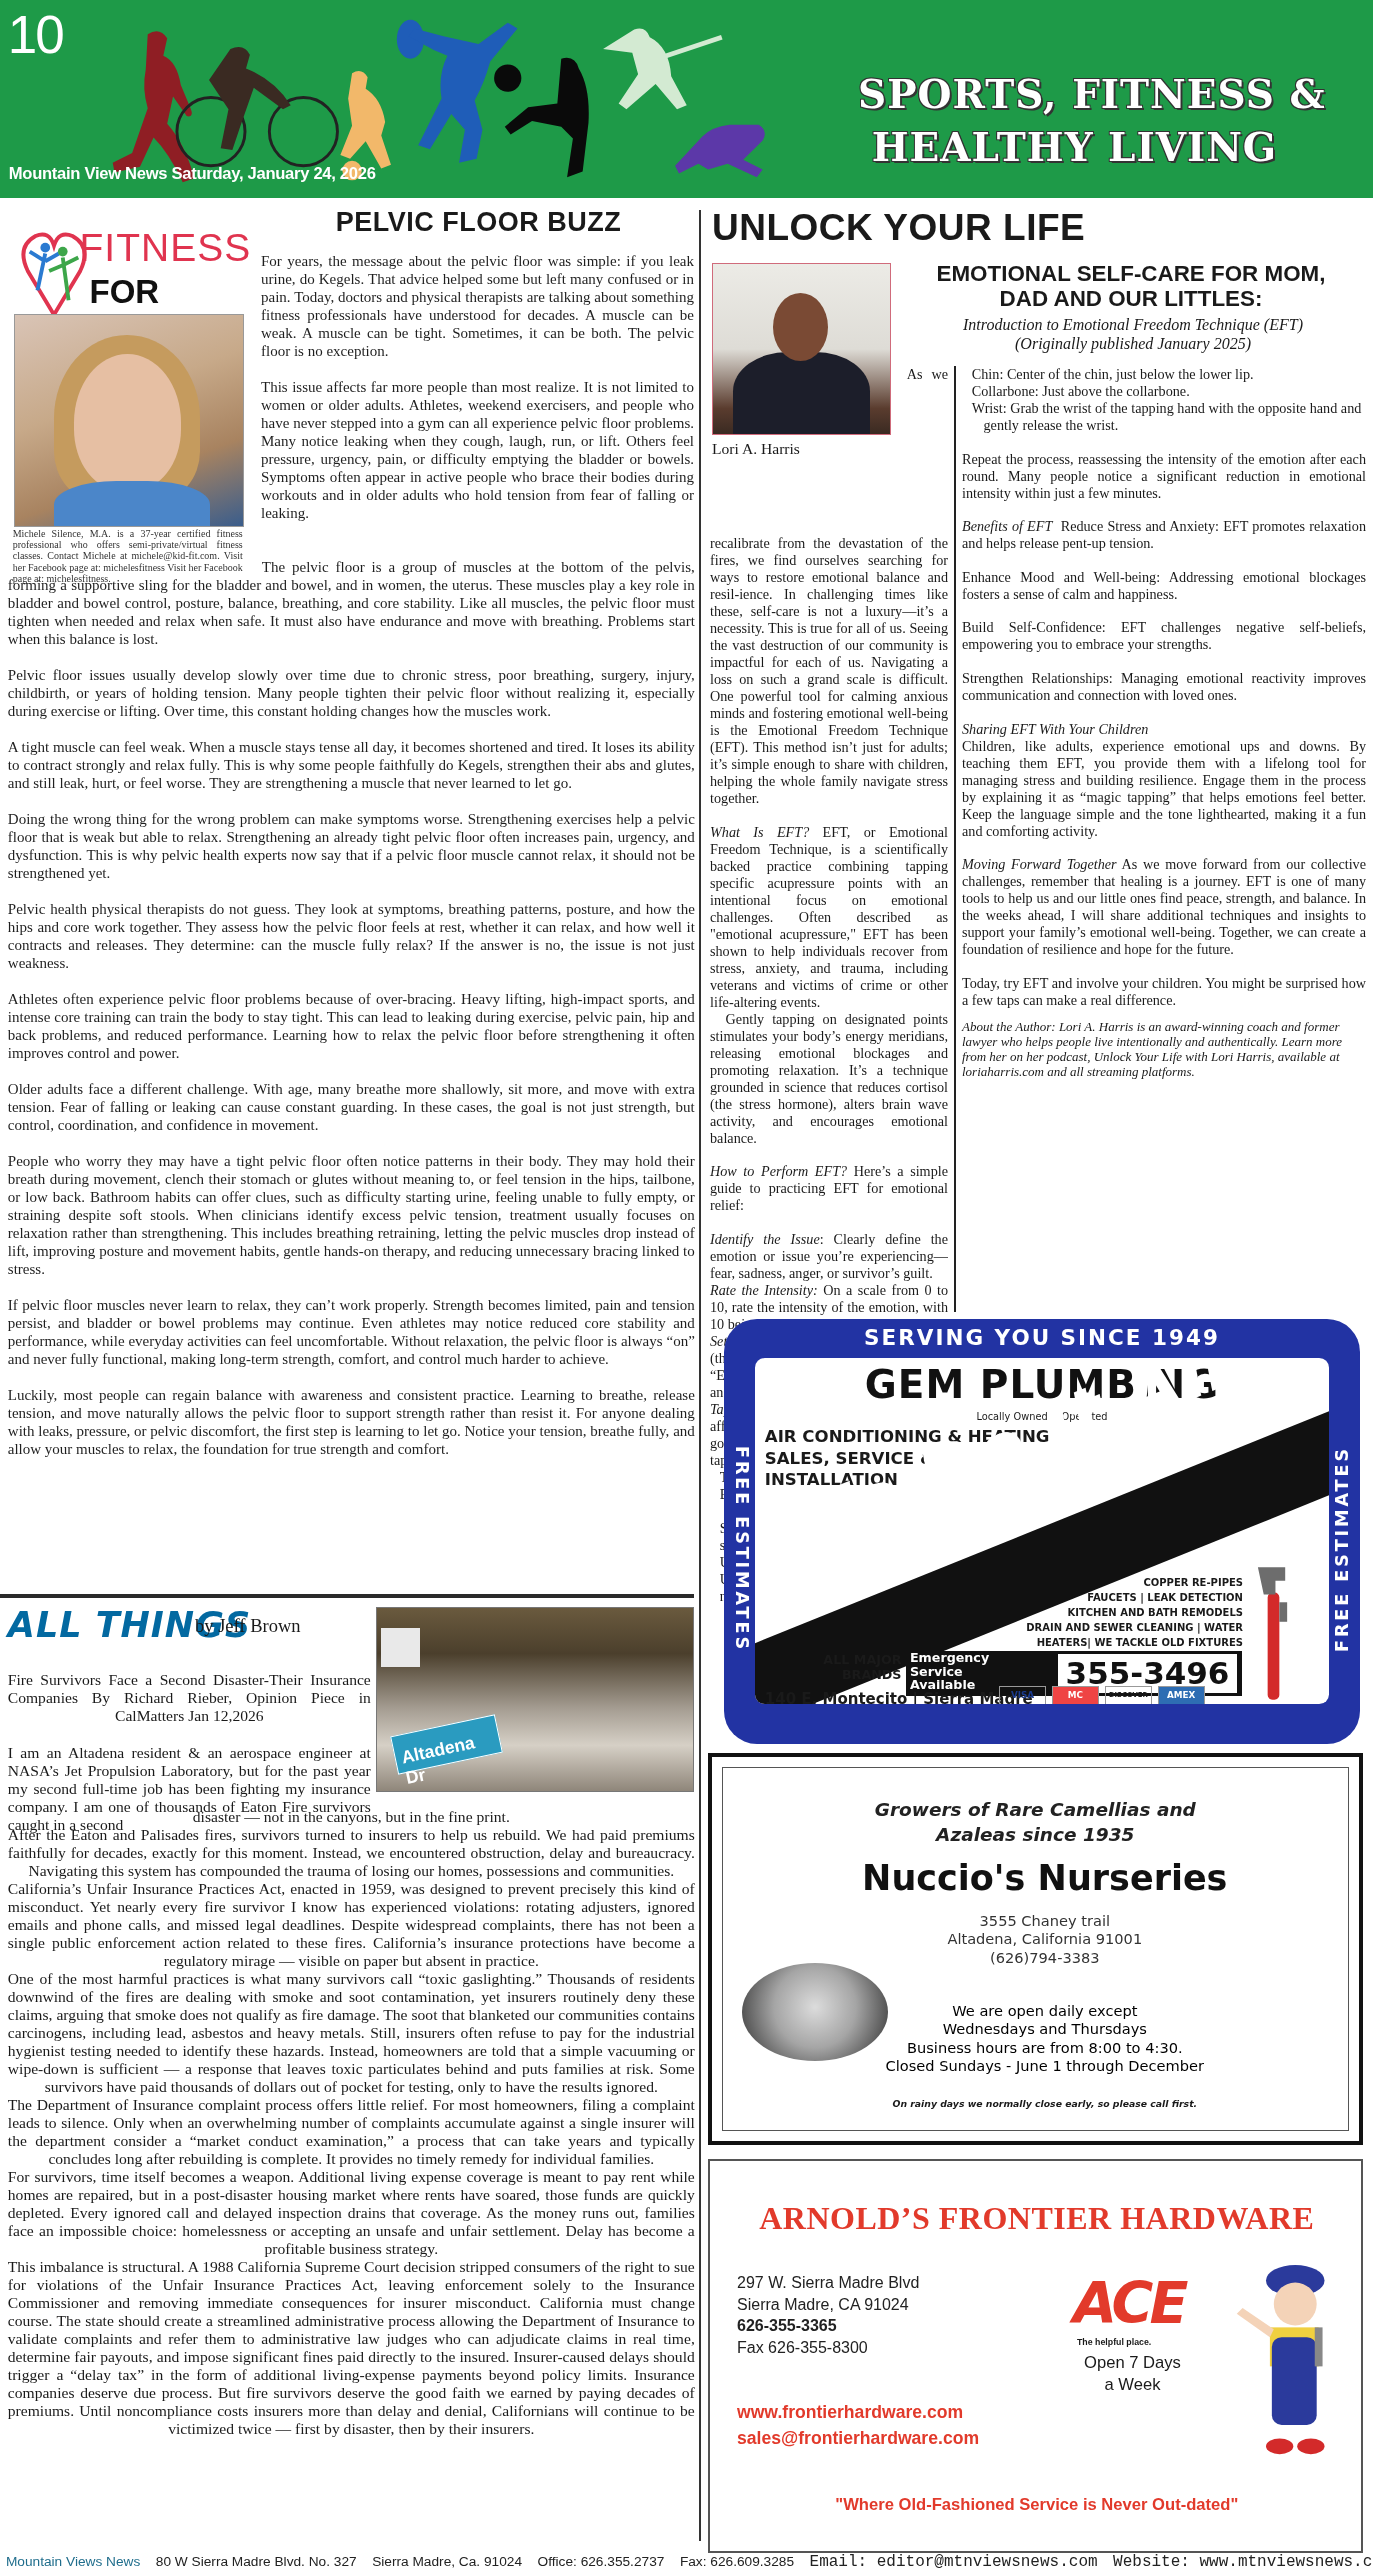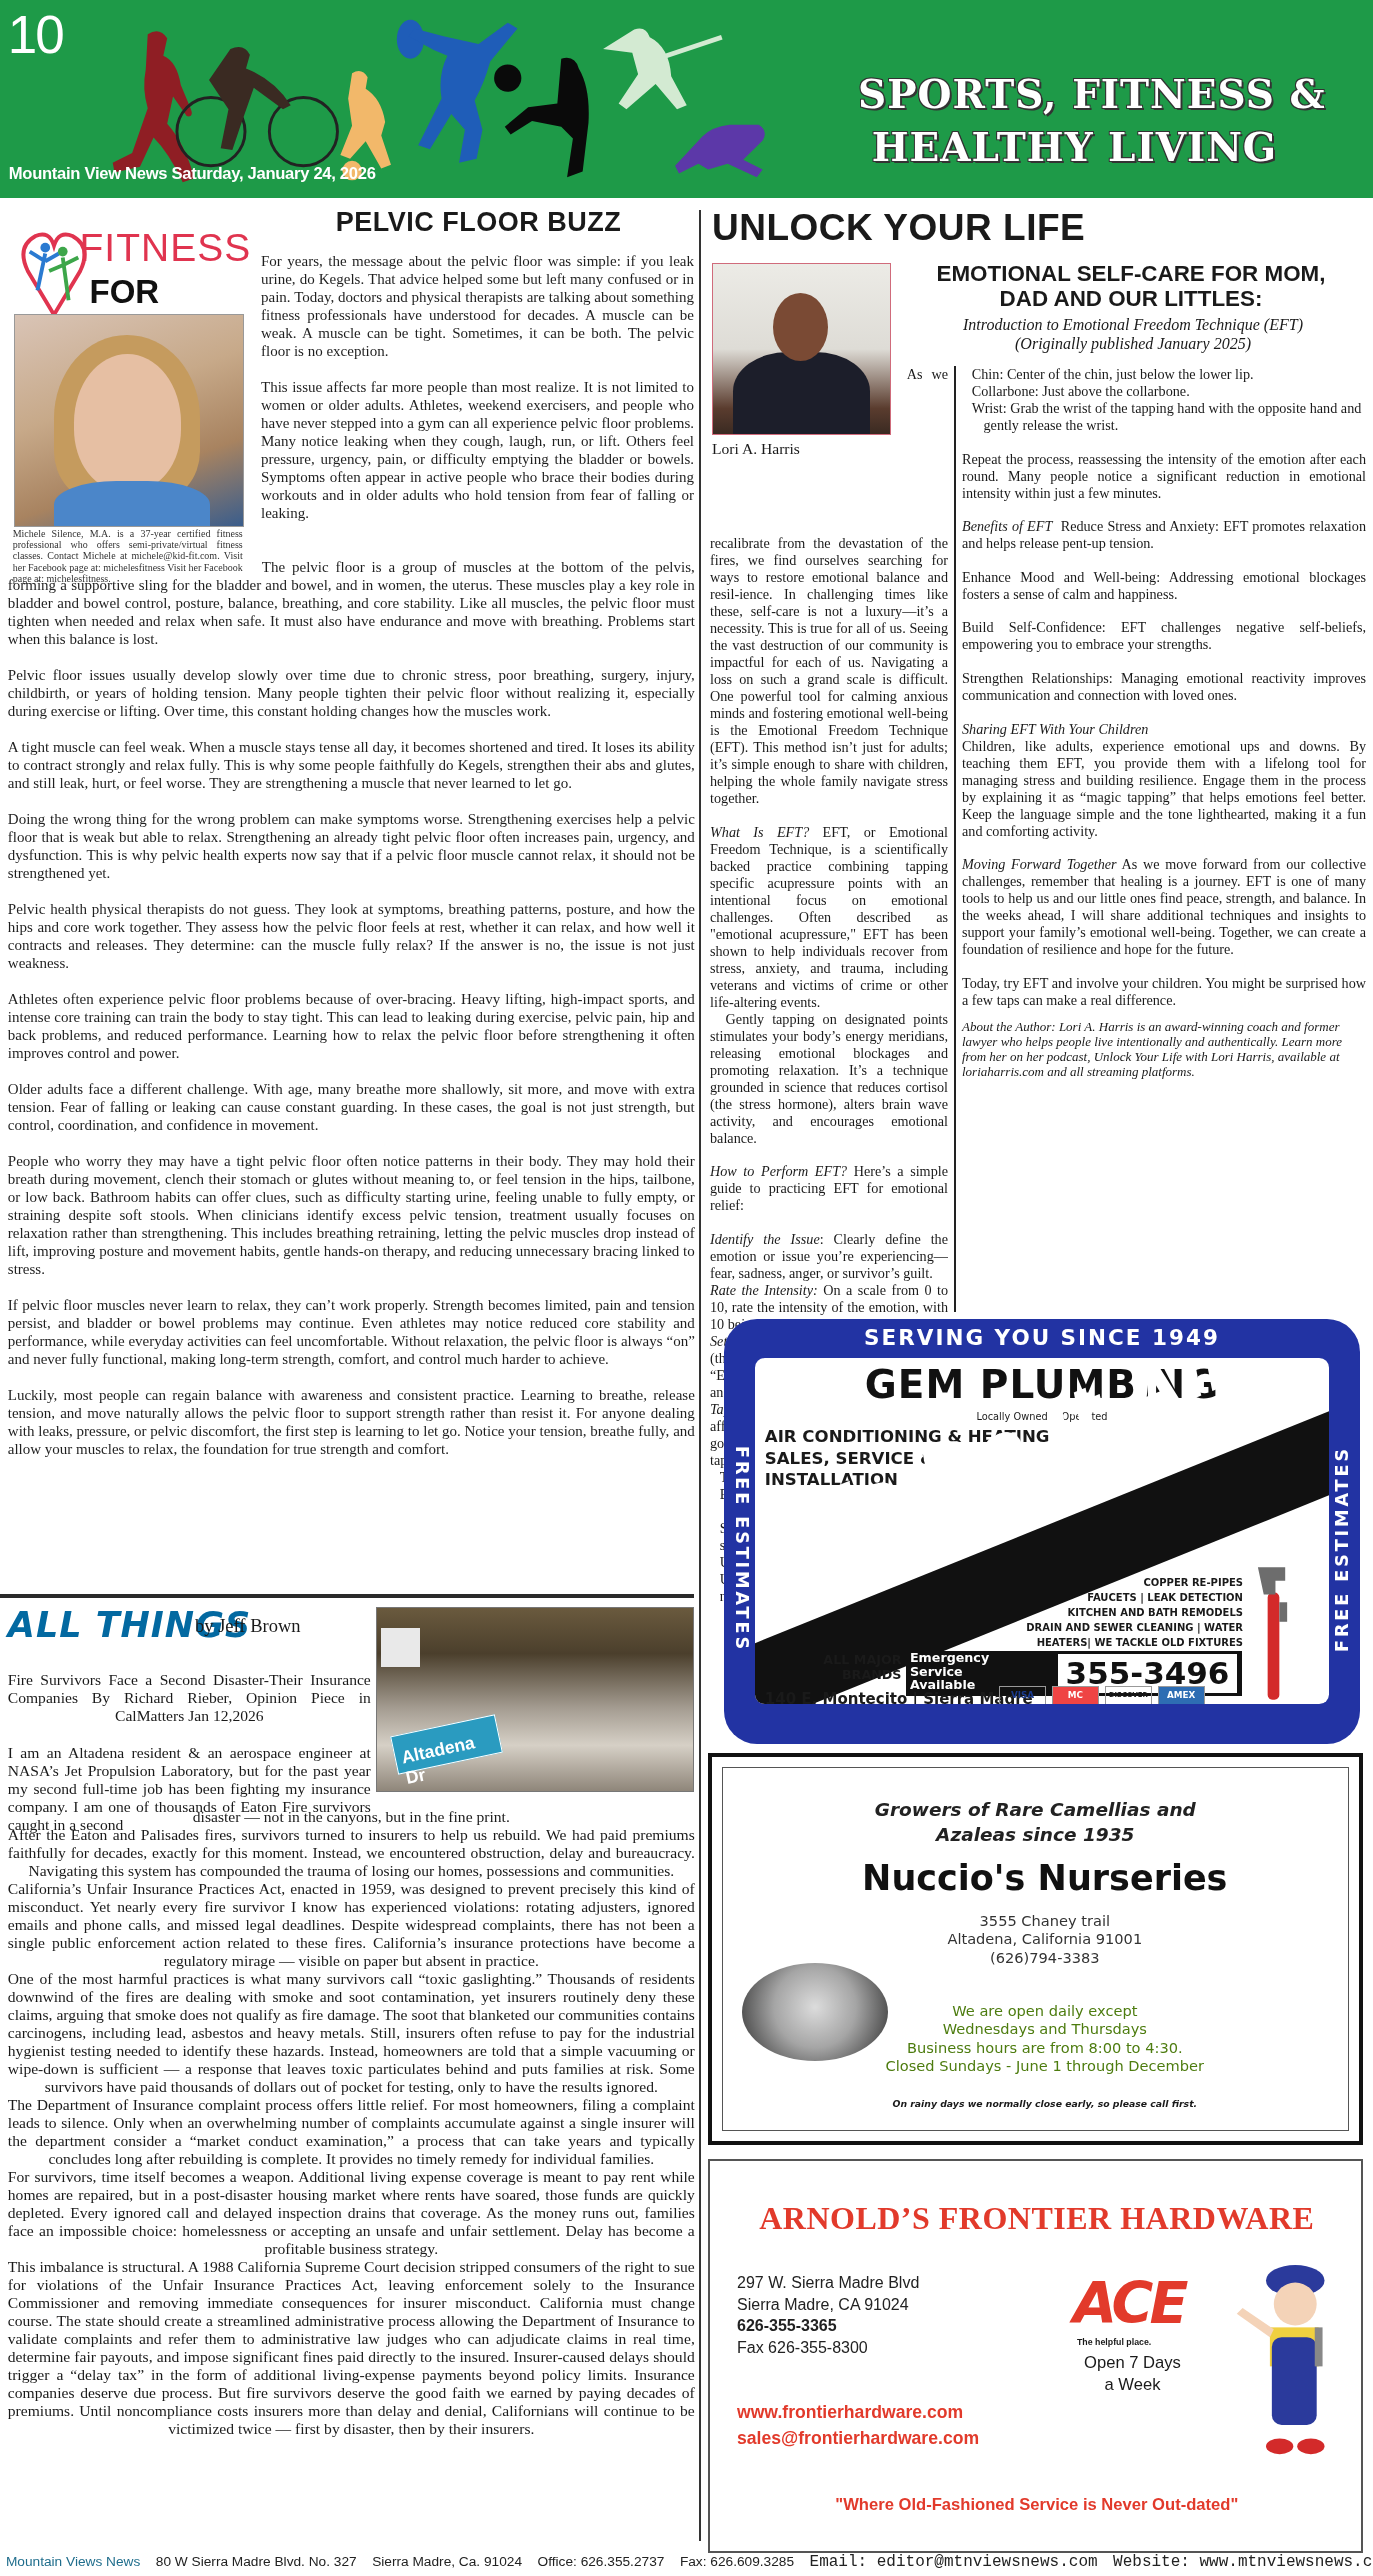--- a/index.html
+++ b/index.html
@@ -90,21 +90,21 @@
   .gem-addr { position: absolute; left: 9.8px; top: 332px; font-family: "DejaVu Sans", sans-serif; font-size: 15px; font-weight: bold; }
   .gem-cards { position: absolute; left: 244px; top: 328px; display: flex; gap: 5.9px; }
   .gem-cards span { display: inline-block; width: 47px; height: 19.5px; border: 1px solid #999; font-family: "DejaVu Sans", sans-serif; font-size: 8.8px; font-weight: bold; text-align: center; line-height: 17.6px; }
   .wrench { position: absolute; left: 499px; top: 205px; width: 39px; height: 139px; }
 
   .ad-nuccio { position: absolute; left: 708px; top: 1753px; width: 655px; height: 392px; border: 4.9px solid #111; background: #fff; }
   .ad-nuccio .inner { position: absolute; left: 9.8px; top: 9.8px; right: 9.8px; bottom: 9.8px; border: 1px solid #555; }
   .nuc-tag { position: absolute; left: 88px; top: 29px; width: 449px; text-align: center; font-family: "DejaVu Sans", sans-serif; font-weight: bold; font-style: italic; font-size: 18.5px; line-height: 25px; color: #222; }
   .nuc-name { position: absolute; left: 78px; top: 90px; width: 488px; text-align: center; font-family: "DejaVu Sans", sans-serif; font-weight: bold; font-size: 35px; color: #111; }
   .nuc-addr { position: absolute; left: 156px; top: 144px; width: 332px; text-align: center; font-family: "DejaVu Sans", sans-serif; font-size: 14.6px; line-height: 18.5px; color: #333; }
-  .nuc-hours { position: absolute; left: 78px; top: 234px; width: 488px; text-align: center; font-family: "DejaVu Sans", sans-serif; font-size: 14.6px; line-height: 18.5px; color: #4d7c0f; }
+  .nuc-hours { position: absolute; left: 78px; top: 234px; width: 488px; text-align: center; font-family: "DejaVu Sans", sans-serif; font-size: 14.6px; line-height: 18.5px; color: #000000; }
   .nuc-note { position: absolute; left: 78px; top: 330px; width: 488px; text-align: center; font-family: "DejaVu Sans", sans-serif; font-style: italic; font-size: 9.3px; font-weight: bold; }
   .nuc-flower { position: absolute; left: 19.5px; top: 195px; width: 146px; height: 98px; border-radius: 50%; background: radial-gradient(circle at 50% 45%, #dcdcdc 0%, #a5a5a5 45%, #555 80%, #222 100%); }
 
   .ad-arnold { position: absolute; left: 708px; top: 2159px; width: 655px; height: 394px; border: 2px solid #555; background: #fff; }
   .arn-title { position: absolute; left: 9.8px; top: 39px; width: 634px; text-align: center; font-family: "Liberation Serif", serif; font-weight: bold; font-size: 32px; color: #e23a2b; letter-spacing: 0.5px; }
   .arn-addr { position: absolute; left: 27px; top: 111px; font-family: "Liberation Sans", sans-serif; font-size: 16px; line-height: 21.5px; color: #222; }
   .arn-addr .b { font-weight: bold; }
   .arn-web { position: absolute; left: 27px; top: 238px; font-family: "Liberation Sans", sans-serif; font-weight: bold; font-size: 17.6px; line-height: 26px; color: #e23a2b; }
   .arn-slogan { position: absolute; left: 9.8px; top: 334px; width: 634px; text-align: center; font-family: "Liberation Sans", sans-serif; font-weight: bold; font-size: 16.6px; color: #e23a2b; }
   .ace-logo { position: absolute; left: 363px; top: 109px; font-family: "DejaVu Sans", sans-serif; font-weight: bold; font-style: italic; font-size: 57px; color: #e23a2b; letter-spacing: -3.9px; }

